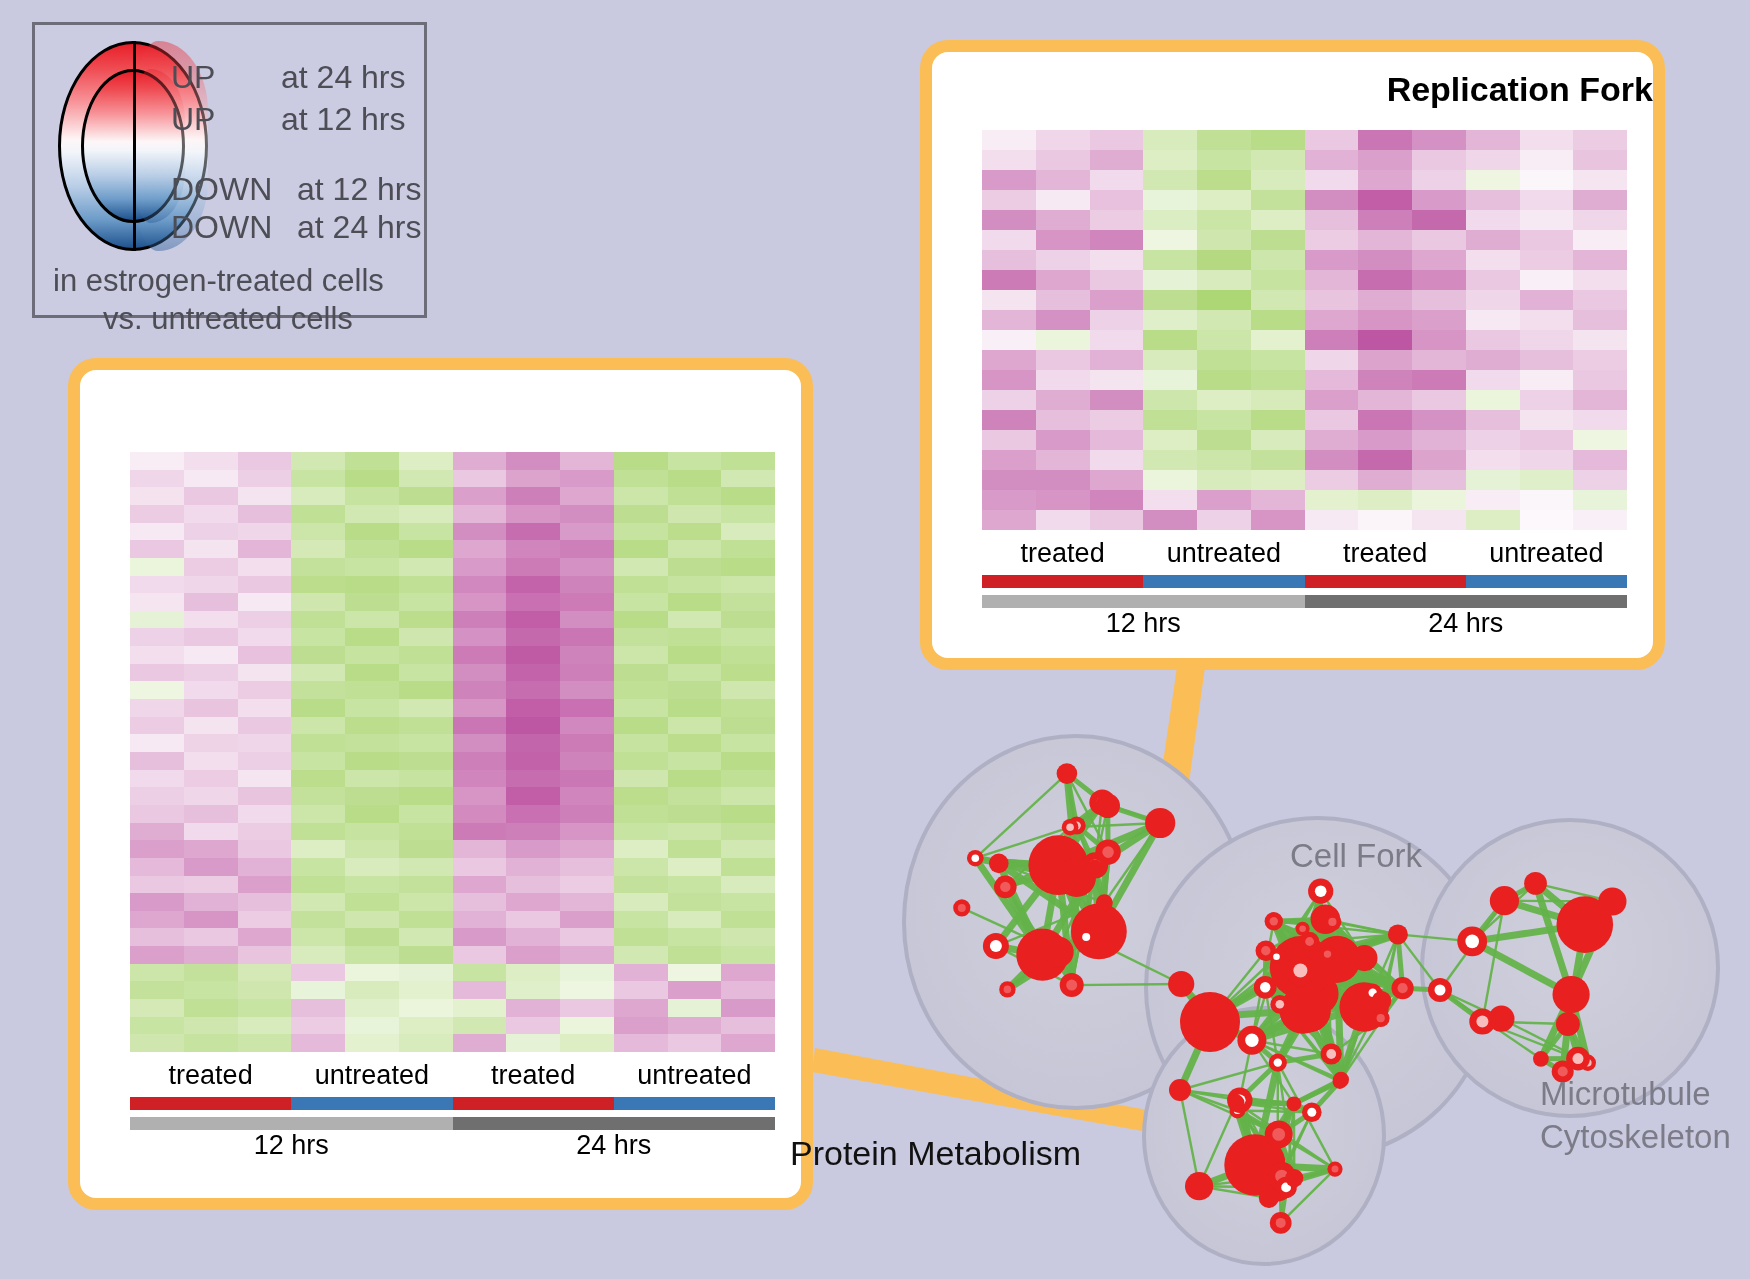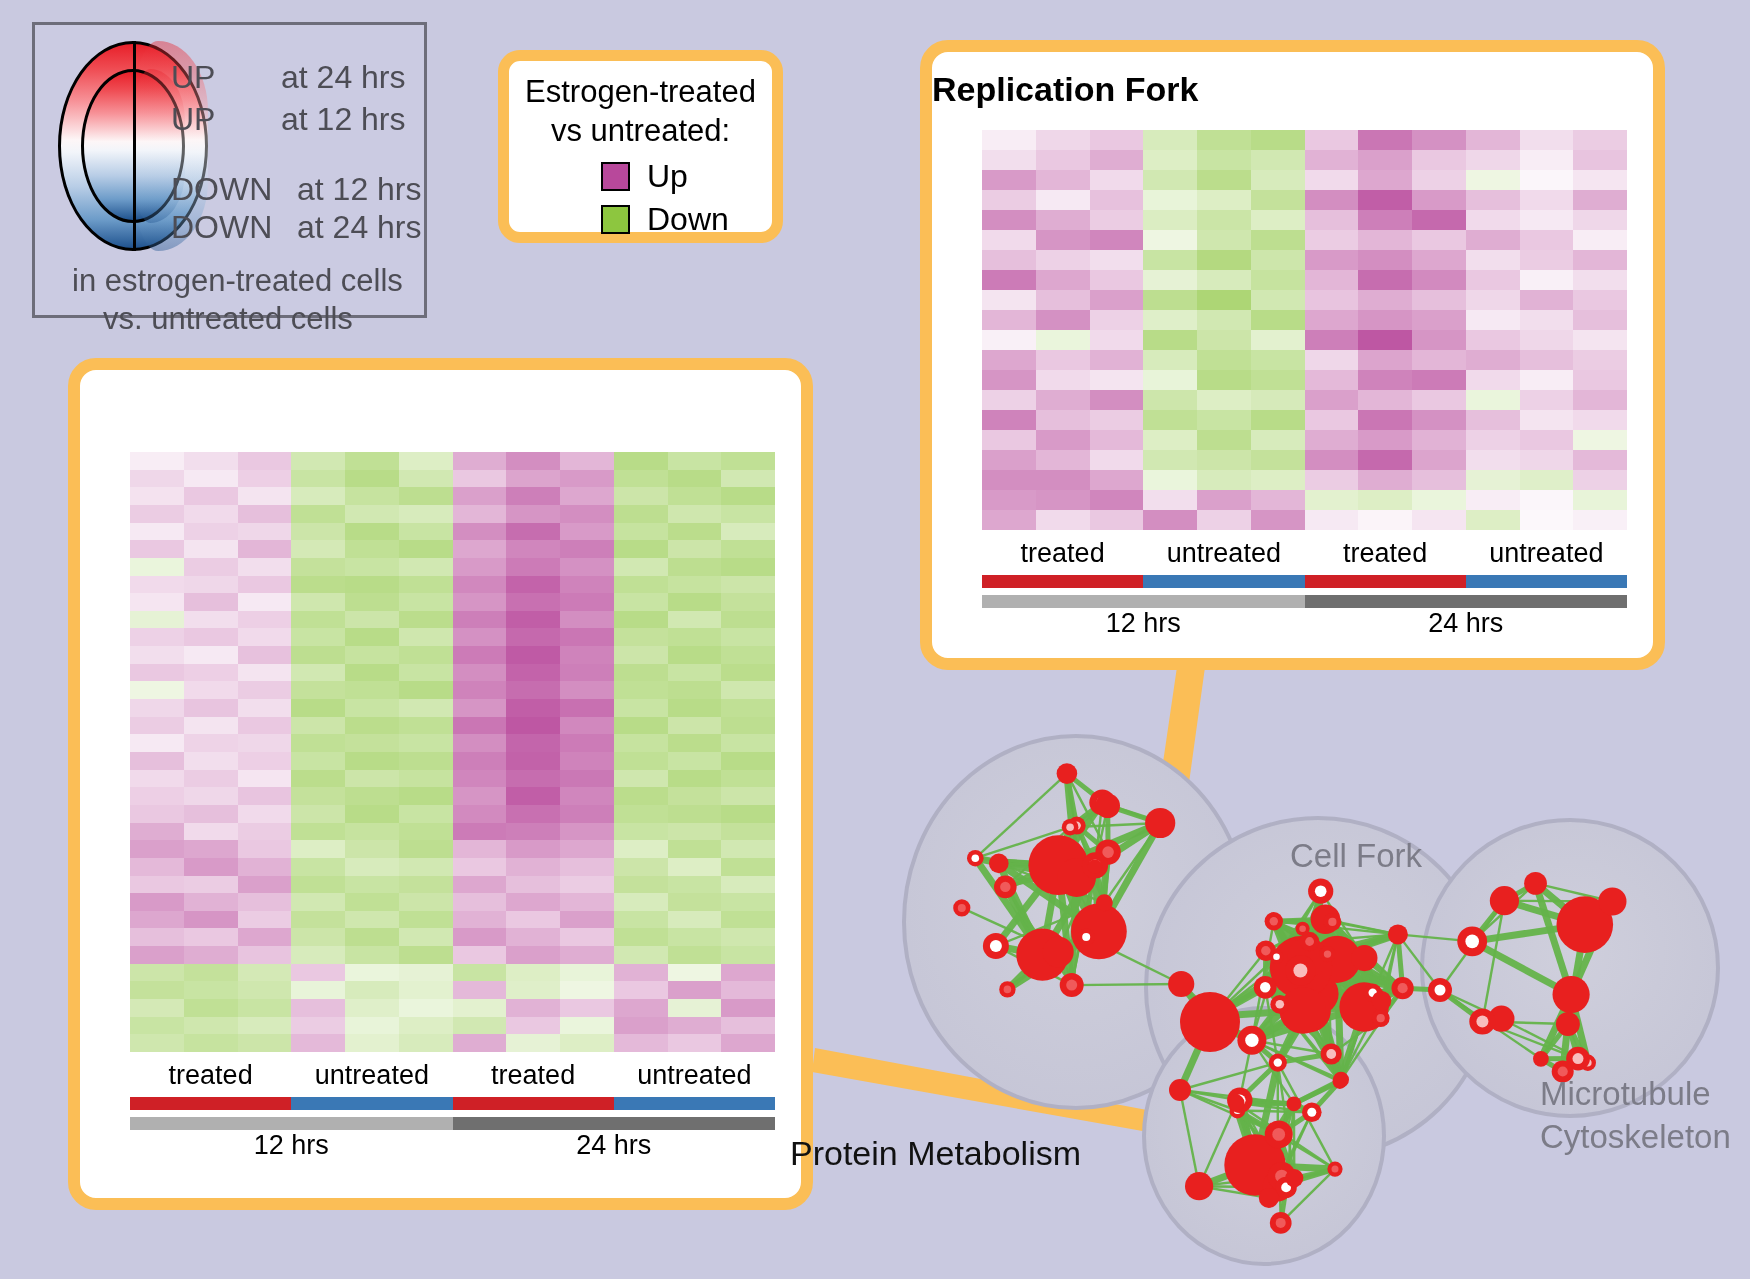--- a/index.html
+++ b/index.html
@@ -36,38 +36,38 @@
 
   .ltxt{position:absolute;color:#4d4d55;font-size:32px;white-space:nowrap;}
   #lbl-up24{left:136px;top:34px;}
   #lbl-up24h{left:246px;top:34px;}
   #lbl-up12{left:136px;top:76px;}
   #lbl-up12h{left:246px;top:76px;}
   #lbl-dn12{left:136px;top:146px;}
   #lbl-dn12h{left:262px;top:146px;}
   #lbl-dn24{left:136px;top:184px;}
   #lbl-dn24h{left:262px;top:184px;}
-  #lbl-foot1{left:18px;top:238px;font-size:31px;margin-left:19px;}
+  #lbl-foot1{left:18px;top:238px;font-size:31px;}
   #lbl-foot2{left:68px;top:276px;font-size:31px;}
 
   
   #updown-card{
     position:absolute;left:498px;top:50px;width:285px;height:193px;
     border:11px solid #fbbe56;border-radius:22px;background:#fff;box-sizing:border-box;
   }
   #updown-title1{position:absolute;left:0;right:0;top:13px;text-align:center;font-size:31px;color:#000;}
   #updown-title2{position:absolute;left:0;right:0;top:52px;text-align:center;font-size:31px;color:#000;}
   .sw-row{position:absolute;left:92px;display:flex;align-items:center;gap:17px;}
   #sw-up{top:97px;} #sw-down{top:140px;}
   .swatch{width:29px;height:29px;border:2px solid #000;box-sizing:border-box;}
   .sw-label{font-size:32px;color:#000;}
 
   
   .heat-card{position:absolute;border:12px solid #fbbe56;border-radius:28px;background:#fff;box-sizing:border-box;}
-  .card-title{position:absolute;left:0;right:0;text-align:left;font-weight:bold;color:#000;}
+  .card-title{position:absolute;left:0;right:0;text-align:right;font-weight:bold;color:#000;}
   .hm{position:absolute;display:grid;}
   .hm i{display:block;}
   .collabels{position:absolute;display:flex;}
   .collabels span{flex:1;text-align:center;font-size:27px;color:#000;}
   .barrow{position:absolute;display:flex;}
   .barrow div{height:13px;}
   .timelabels{position:absolute;display:flex;}
   .timelabels span{text-align:center;font-size:27px;color:#000;}
 
   
@@ -128,32 +128,20 @@
     <div class="ltxt" id="lbl-up12">UP</div>
     <div class="ltxt" id="lbl-up12h">at 12 hrs</div>
     <div class="ltxt" id="lbl-dn12">DOWN</div>
     <div class="ltxt" id="lbl-dn12h">at 12 hrs</div>
     <div class="ltxt" id="lbl-dn24">DOWN</div>
     <div class="ltxt" id="lbl-dn24h">at 24 hrs</div>
     <div class="ltxt" id="lbl-foot1">in estrogen-treated cells</div>
     <div class="ltxt" id="lbl-foot2">vs. untreated cells</div>
   </div>
 
-  <div id="updown-card">
-    <div id="updown-title1">Estrogen-treated</div>
-    <div id="updown-title2">vs untreated:</div>
-    <div class="sw-row" id="sw-up">
-      <span class="swatch" style="background:#b8489b"></span>
-      <span class="sw-label">Up</span>
-    </div>
-    <div class="sw-row" id="sw-down">
-      <span class="swatch" style="background:#8dc63f"></span>
-      <span class="sw-label">Down</span>
-    </div>
-  </div>
 
   <div class="heat-card" id="rf-card">
     <div class="card-title" id="rf-title">Replication Fork</div>
     <div class="hm" id="rf-hm" style="grid-template-columns: repeat(12, 1fr); grid-template-rows: repeat(20, 1fr);">
         <i style="background:rgb(248,237,245)"></i>
         <i style="background:rgb(239,215,233)"></i>
         <i style="background:rgb(234,200,225)"></i>
         <i style="background:rgb(215,235,188)"></i>
         <i style="background:rgb(192,224,149)"></i>
         <i style="background:rgb(184,220,136)"></i>

